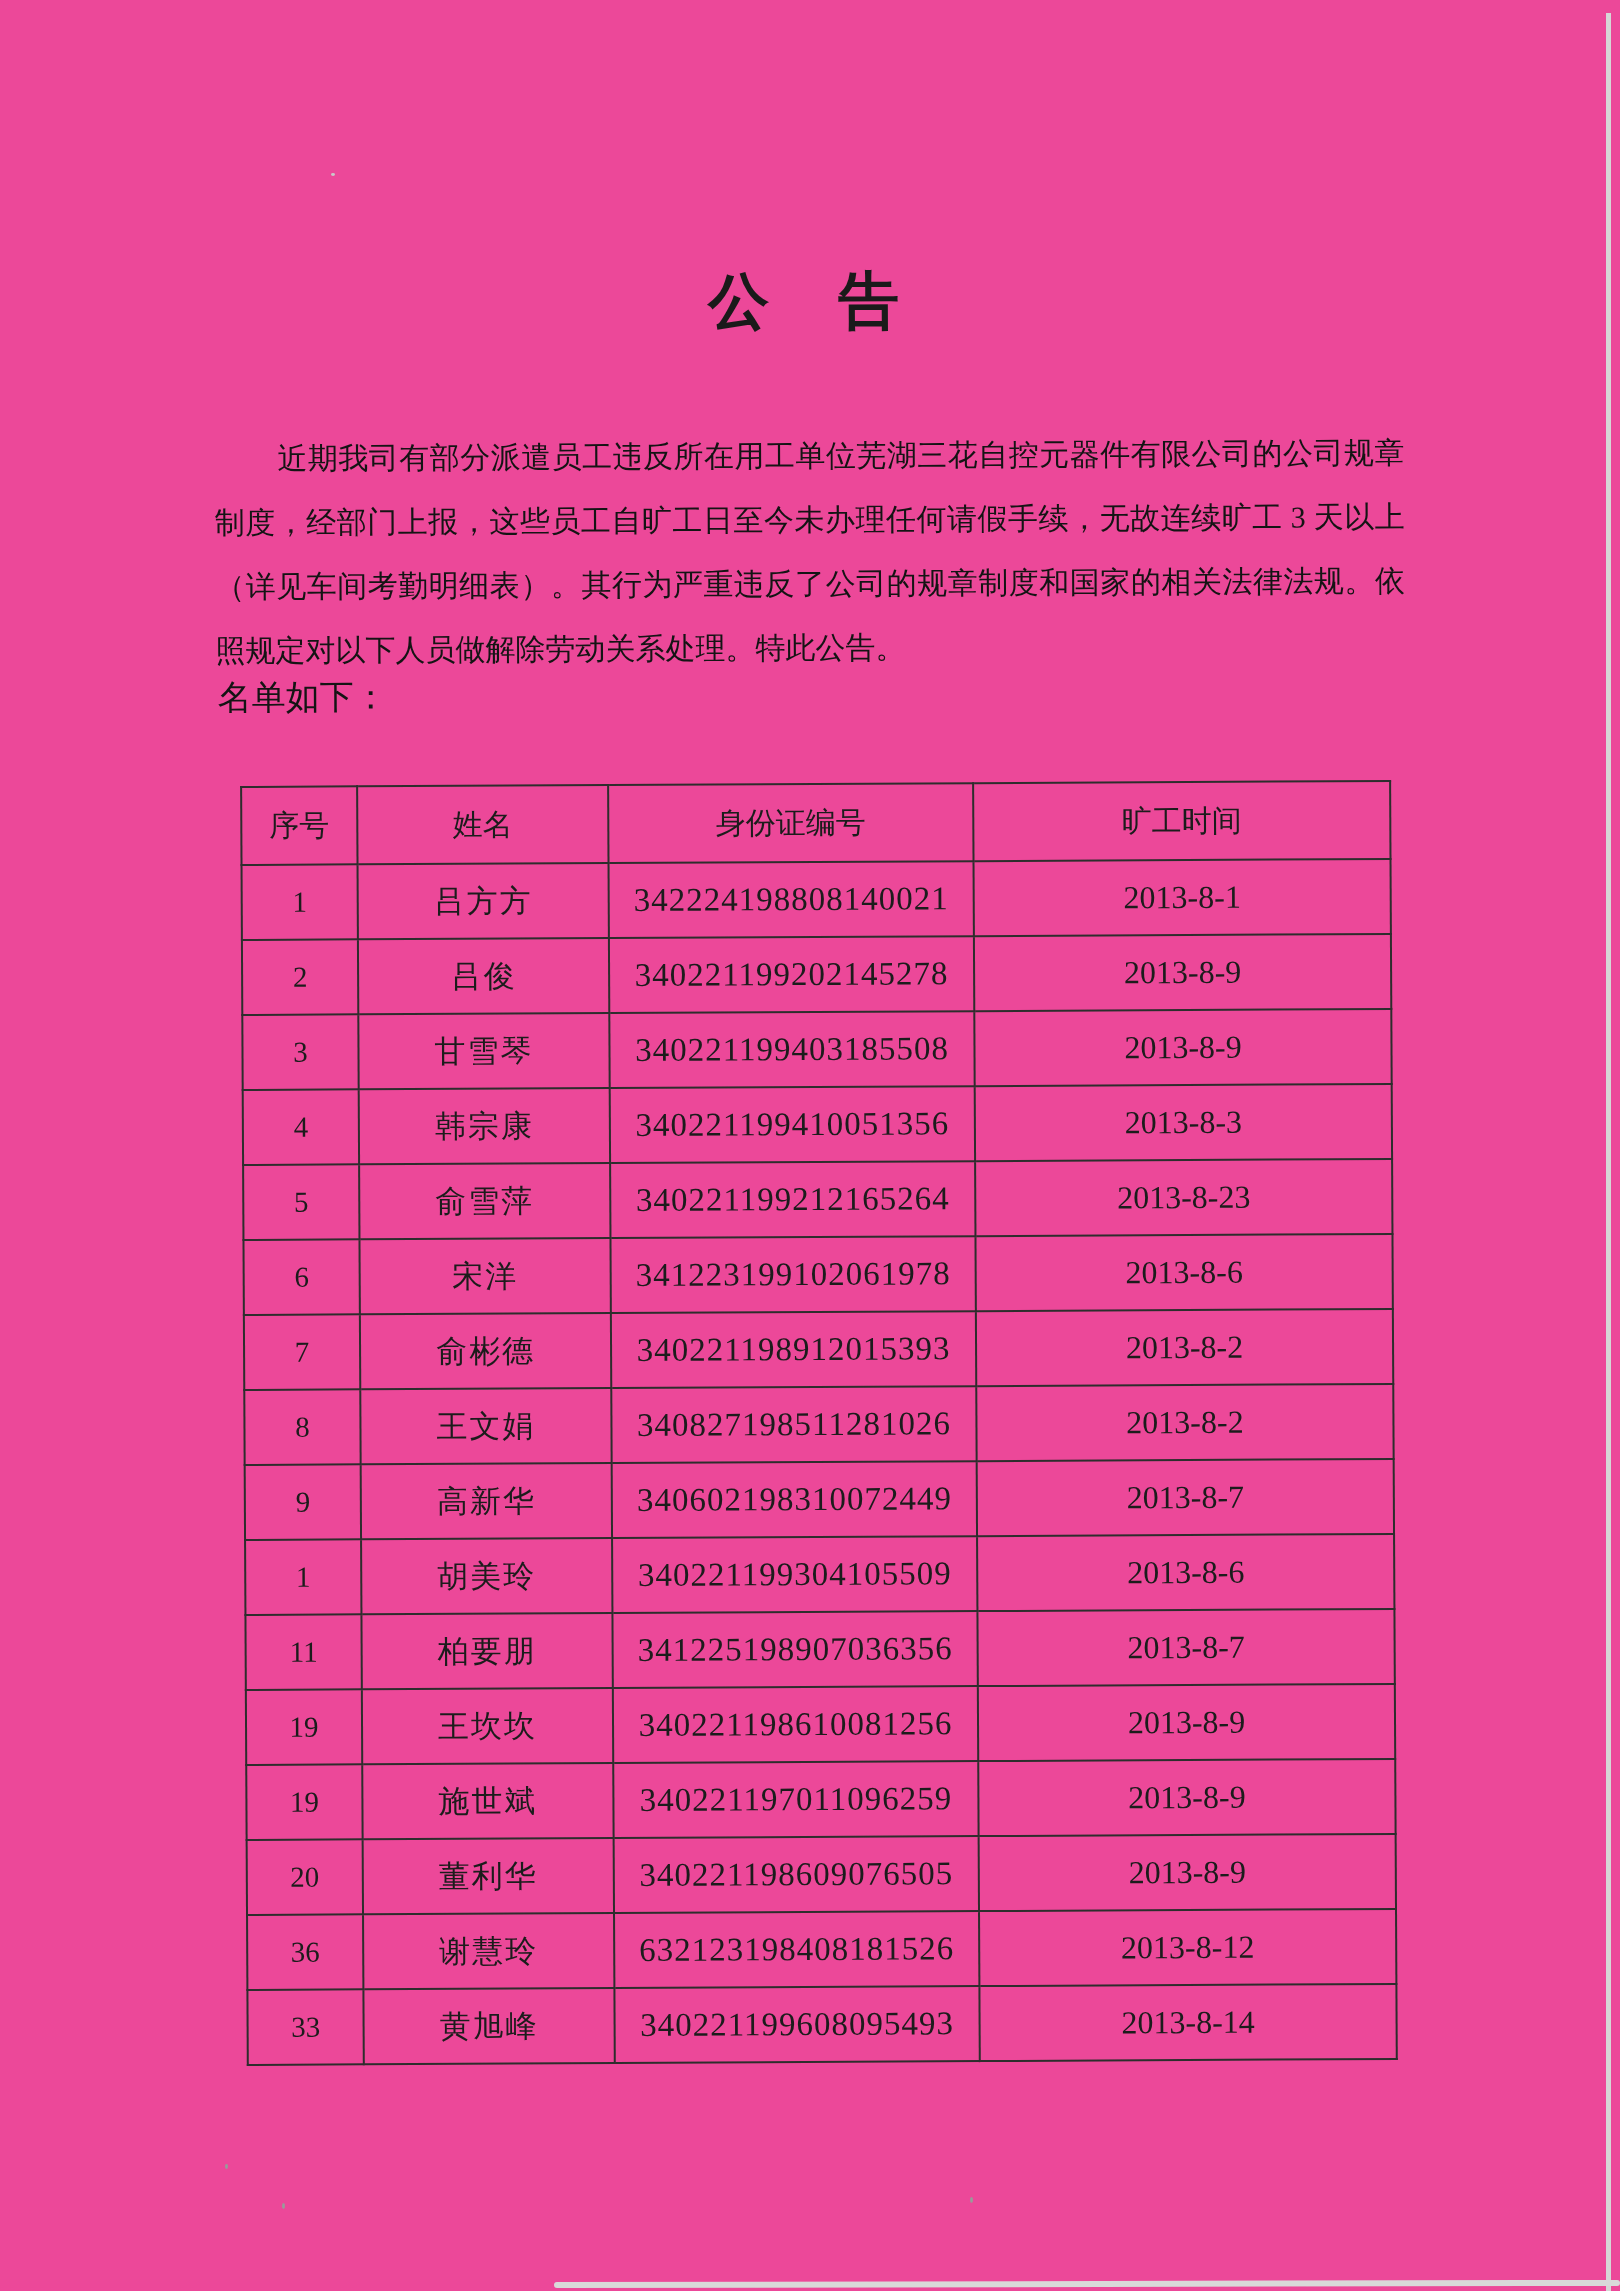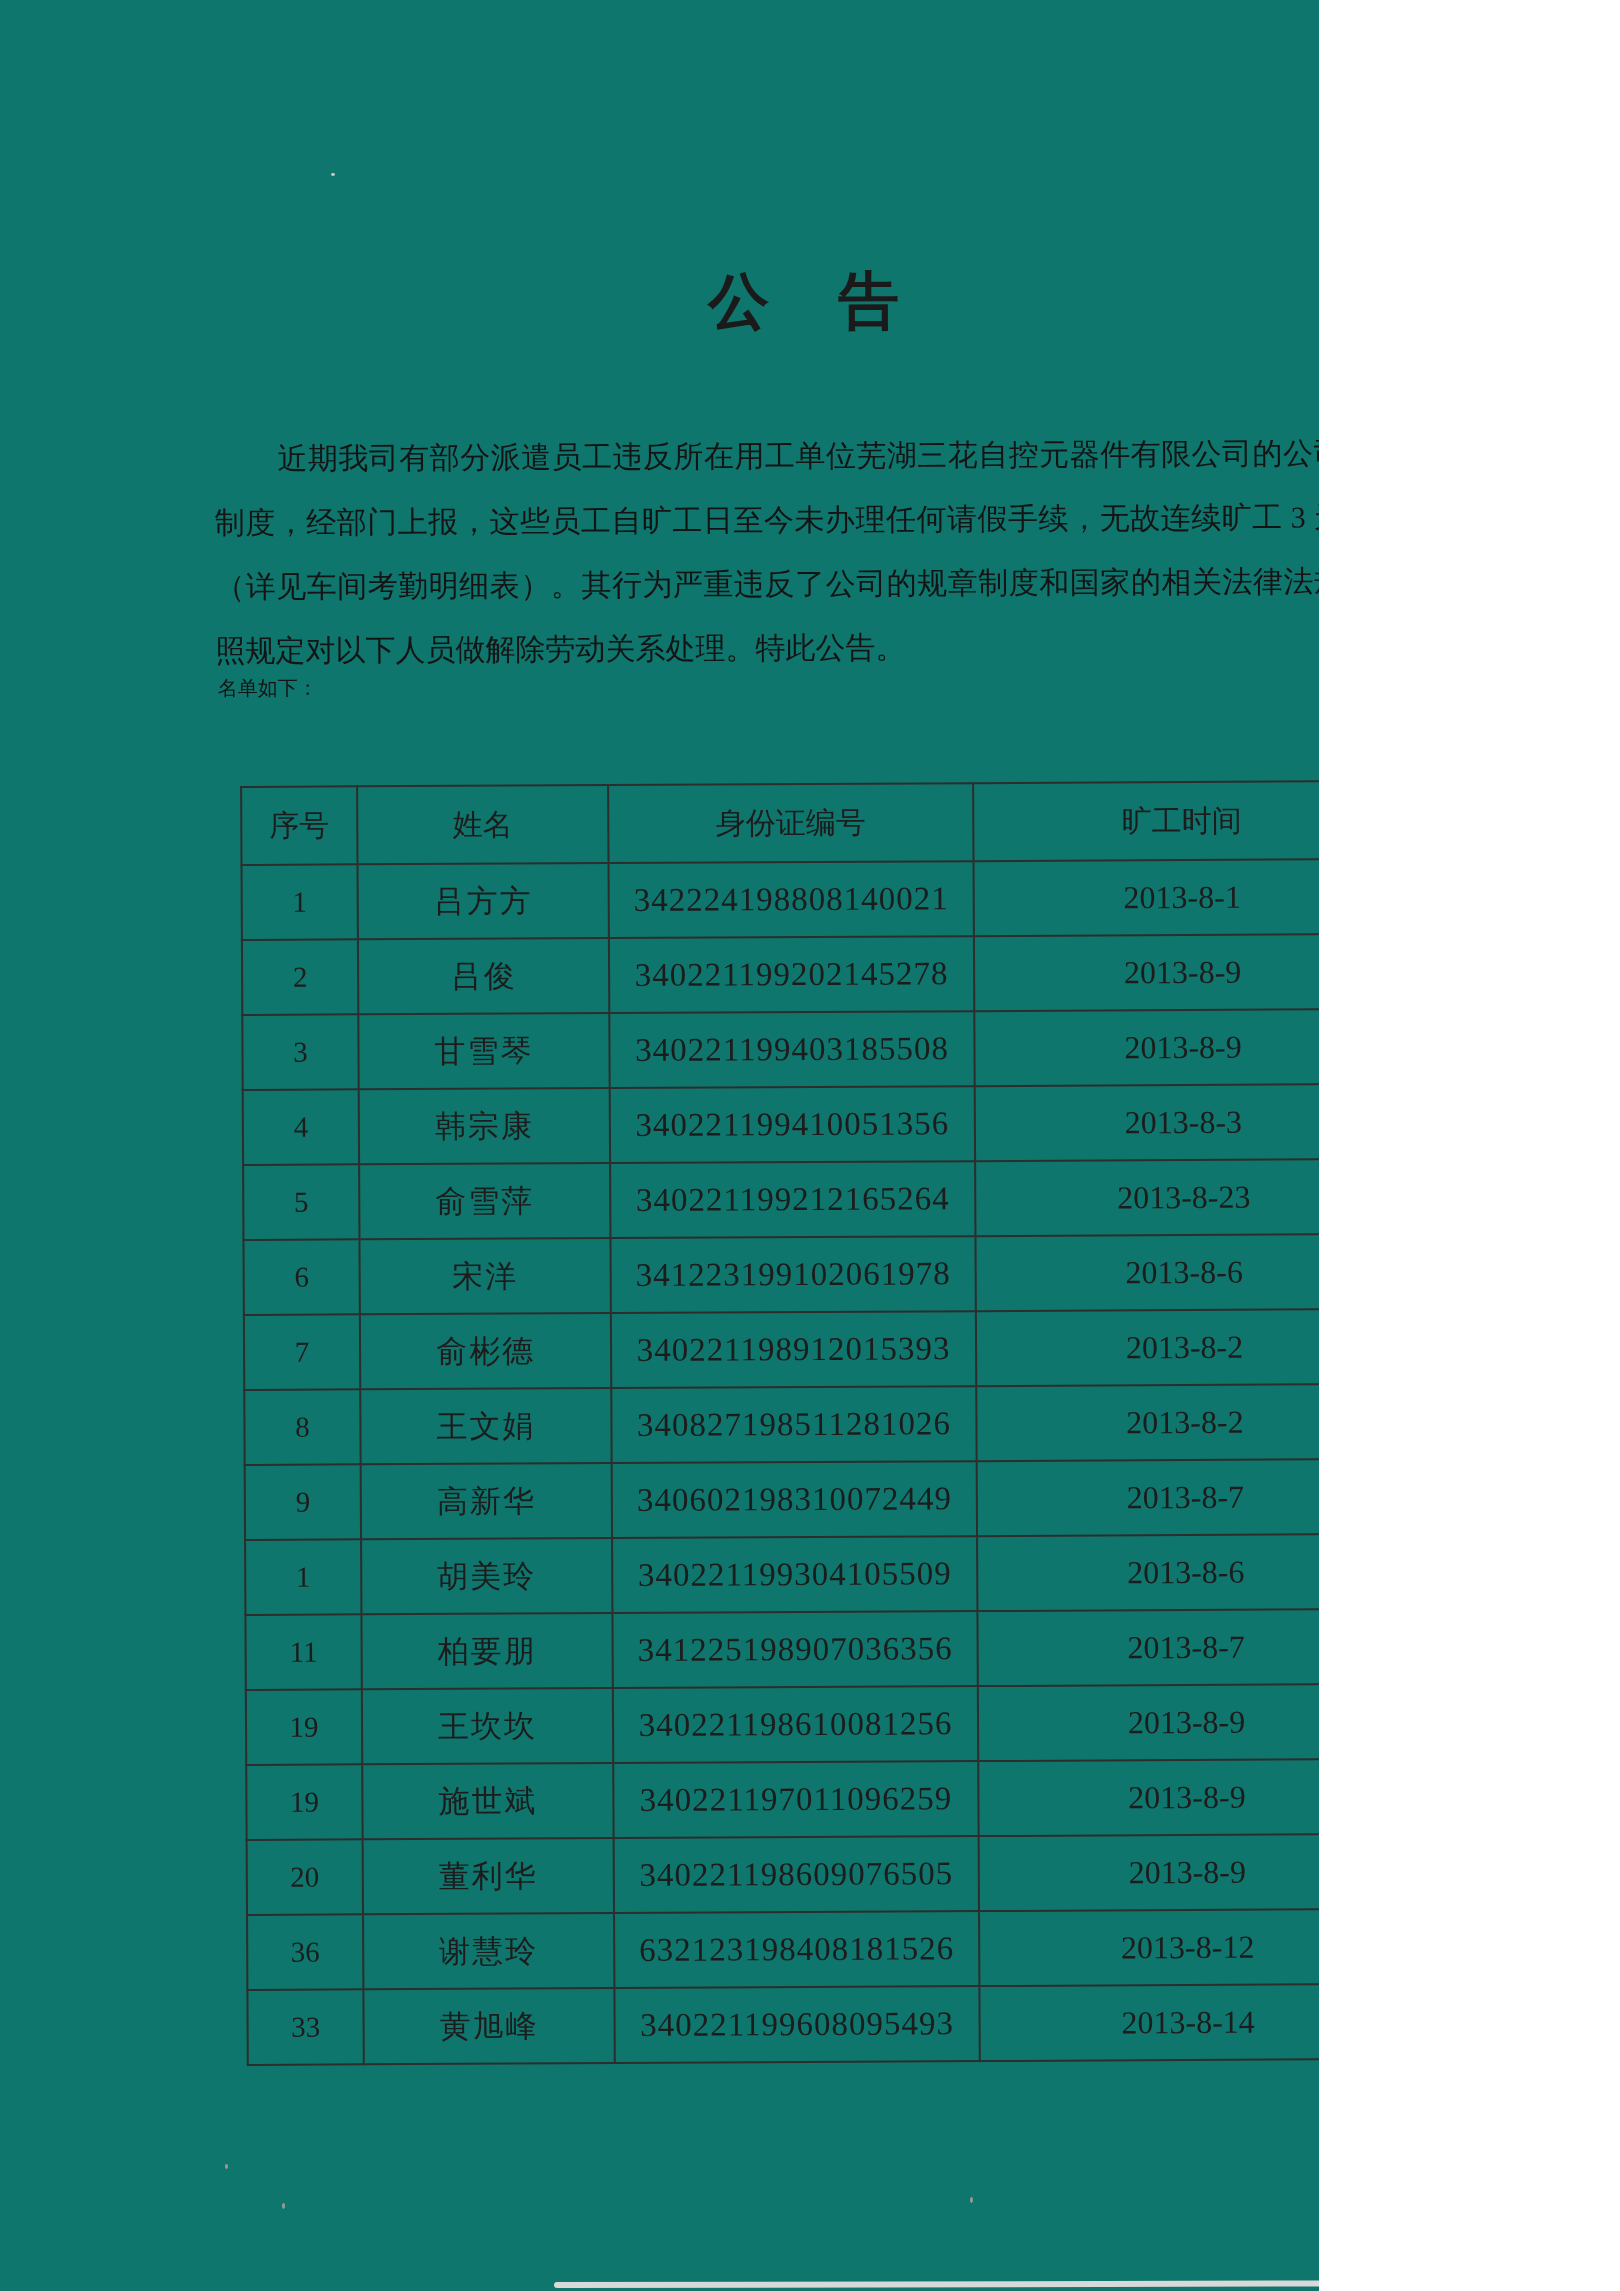--- a/index.html
+++ b/index.html
@@ -2,23 +2,23 @@
 <html lang="zh"><head>
 <meta charset="utf-8">
 <style>
   html, body {
     margin: 0;
     padding: 0;
     background: #ffffff;
   }
   .page {
     position: relative;
-    width: 1319px;
+    width: 1620px;
     height: 2292px;
-    background: #0f766e;
+    background: #ec4899;
     overflow: hidden;
     font-family: "Liberation Serif", "DejaVu Serif", serif;
     color: #1f1f1f;
   }
   .doc-content {
     position: absolute;
     left: 0;
     top: 0;
     width: 1620px;
     height: 2292px;
@@ -44,21 +44,21 @@
     font-size: 30px;
     line-height: 64px;
     text-align: justify;
     text-indent: 63px;
     color: #141414;
   }
   .list-label {
     position: absolute;
     top: 672px;
     left: 220px;
-    font-size: 20px;
+    font-size: 34px;
     color: #141414;
   }
   .table-wrap {
     position: absolute;
     top: 783px;
     left: 242px;
   }
   table.notice-table {
     border-collapse: collapse;
     table-layout: fixed;

